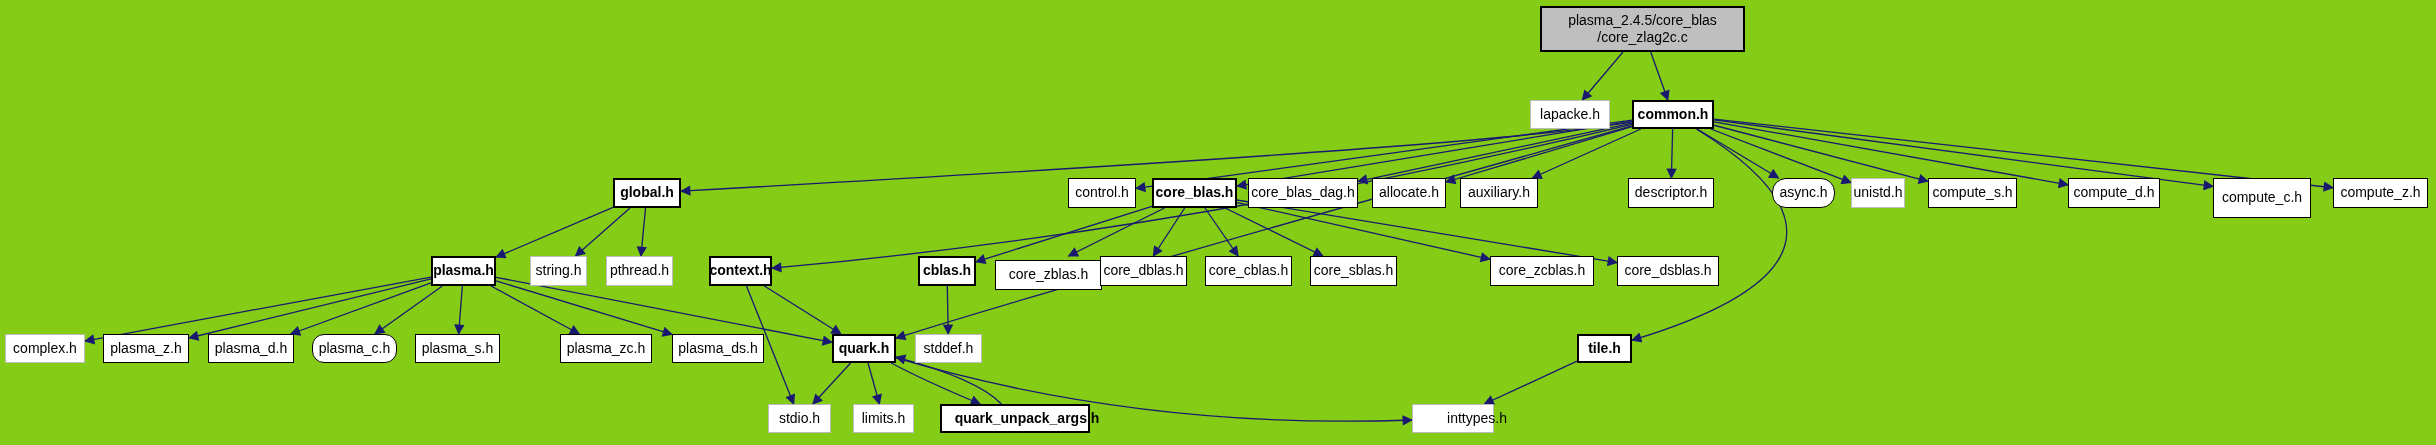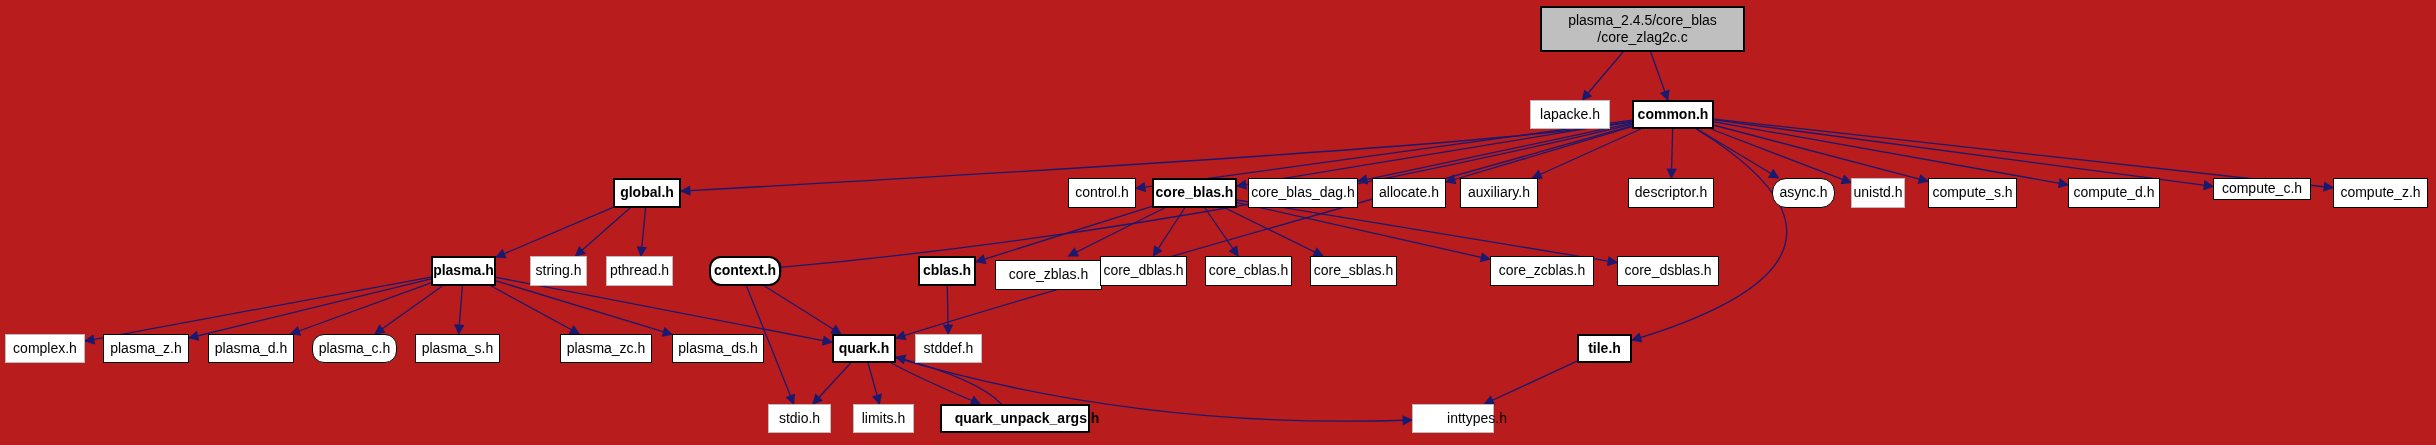--- a/index.html
+++ b/index.html
@@ -1,16 +1,16 @@
 <!DOCTYPE html>
 <html><head>
 <meta charset="utf-8">
 <style>
   html,body{margin:0;padding:0;background:#ffffff;}
-  #canvas{position:relative;width:2436px;height:445px;background:#b91c1c;overflow:hidden;
+  #canvas{position:relative;width:2436px;height:445px;background:#84cc16;overflow:hidden;
           font-family:"Liberation Sans",sans-serif;}
   #edges{position:absolute;left:0;top:0;width:2436px;height:445px;pointer-events:none;}
   .node{position:absolute;display:flex;align-items:center;justify-content:center;
         box-sizing:border-box;background:#ffffff;border:1px solid #000000;
         font-size:14px;line-height:1.25;color:#000000;white-space:pre-line;text-align:center;
         cursor:default;}
   .node.bold{border-width:2px;font-weight:bold;}
   .node.ext{border-color:#bcbcbc;}
   .node.main{background:#bfbfbf;border-width:2px;}
 </style>
@@ -78,26 +78,26 @@
     <div class="node doc" style="left: 1068px; top: 178px; width: 68px; height: 30px;">control.h</div>
     <div class="node bold" style="left: 1152px; top: 178px; width: 85px; height: 30px;">core_blas.h</div>
     <div class="node doc" style="left: 1248px; top: 178px; width: 110px; height: 30px;">core_blas_dag.h</div>
     <div class="node doc" style="left: 1372px; top: 178px; width: 74px; height: 30px;">allocate.h</div>
     <div class="node doc" style="left: 1460px; top: 178px; width: 78px; height: 30px;">auxiliary.h</div>
     <div class="node doc" style="left: 1628px; top: 178px; width: 86px; height: 30px;">descriptor.h</div>
     <div class="node doc" style="left: 1772px; top: 178px; width: 63px; height: 30px; border-radius: 14px;">async.h</div>
     <div class="node ext" style="left: 1851px; top: 178px; width: 54px; height: 30px;">unistd.h</div>
     <div class="node doc" style="left: 1928px; top: 178px; width: 89px; height: 30px;">compute_s.h</div>
     <div class="node doc" style="left: 2068px; top: 178px; width: 92px; height: 30px;">compute_d.h</div>
-    <div class="node doc" style="left: 2213px; top: 178px; width: 98px; height: 22px;">compute_c.h</div>
+    <div class="node doc" style="left: 2213px; top: 178px; width: 98px; height: 40px;">compute_c.h</div>
     <div class="node doc" style="left: 2333px; top: 178px; width: 95px; height: 30px;">compute_z.h</div>
     <div class="node bold" style="left: 431px; top: 256px; width: 65px; height: 30px;">plasma.h</div>
     <div class="node ext" style="left: 530px; top: 256px; width: 57px; height: 30px;">string.h</div>
     <div class="node ext" style="left: 606px; top: 256px; width: 67px; height: 30px;">pthread.h</div>
-    <div class="node bold" style="left: 709px; top: 256px; width: 72px; height: 30px; border-radius: 12px;">context.h</div>
+    <div class="node bold" style="left: 709px; top: 256px; width: 63px; height: 30px;">context.h</div>
     <div class="node bold" style="left: 918px; top: 256px; width: 58px; height: 30px;">cblas.h</div>
     <div class="node doc" style="left: 995px; top: 260px; width: 107px; height: 30px;">core_zblas.h</div>
     <div class="node doc" style="left: 1100px; top: 256px; width: 87px; height: 30px;">core_dblas.h</div>
     <div class="node doc" style="left: 1205px; top: 256px; width: 87px; height: 30px;">core_cblas.h</div>
     <div class="node doc" style="left: 1310px; top: 256px; width: 87px; height: 30px;">core_sblas.h</div>
     <div class="node doc" style="left: 1490px; top: 256px; width: 104px; height: 30px;">core_zcblas.h</div>
     <div class="node doc" style="left: 1617px; top: 256px; width: 102px; height: 30px;">core_dsblas.h</div>
     <div class="node ext" style="left: 5px; top: 334px; width: 80px; height: 29px;">complex.h</div>
     <div class="node doc" style="left: 103px; top: 334px; width: 86px; height: 29px;">plasma_z.h</div>
     <div class="node doc" style="left: 208px; top: 334px; width: 86px; height: 29px;">plasma_d.h</div>

